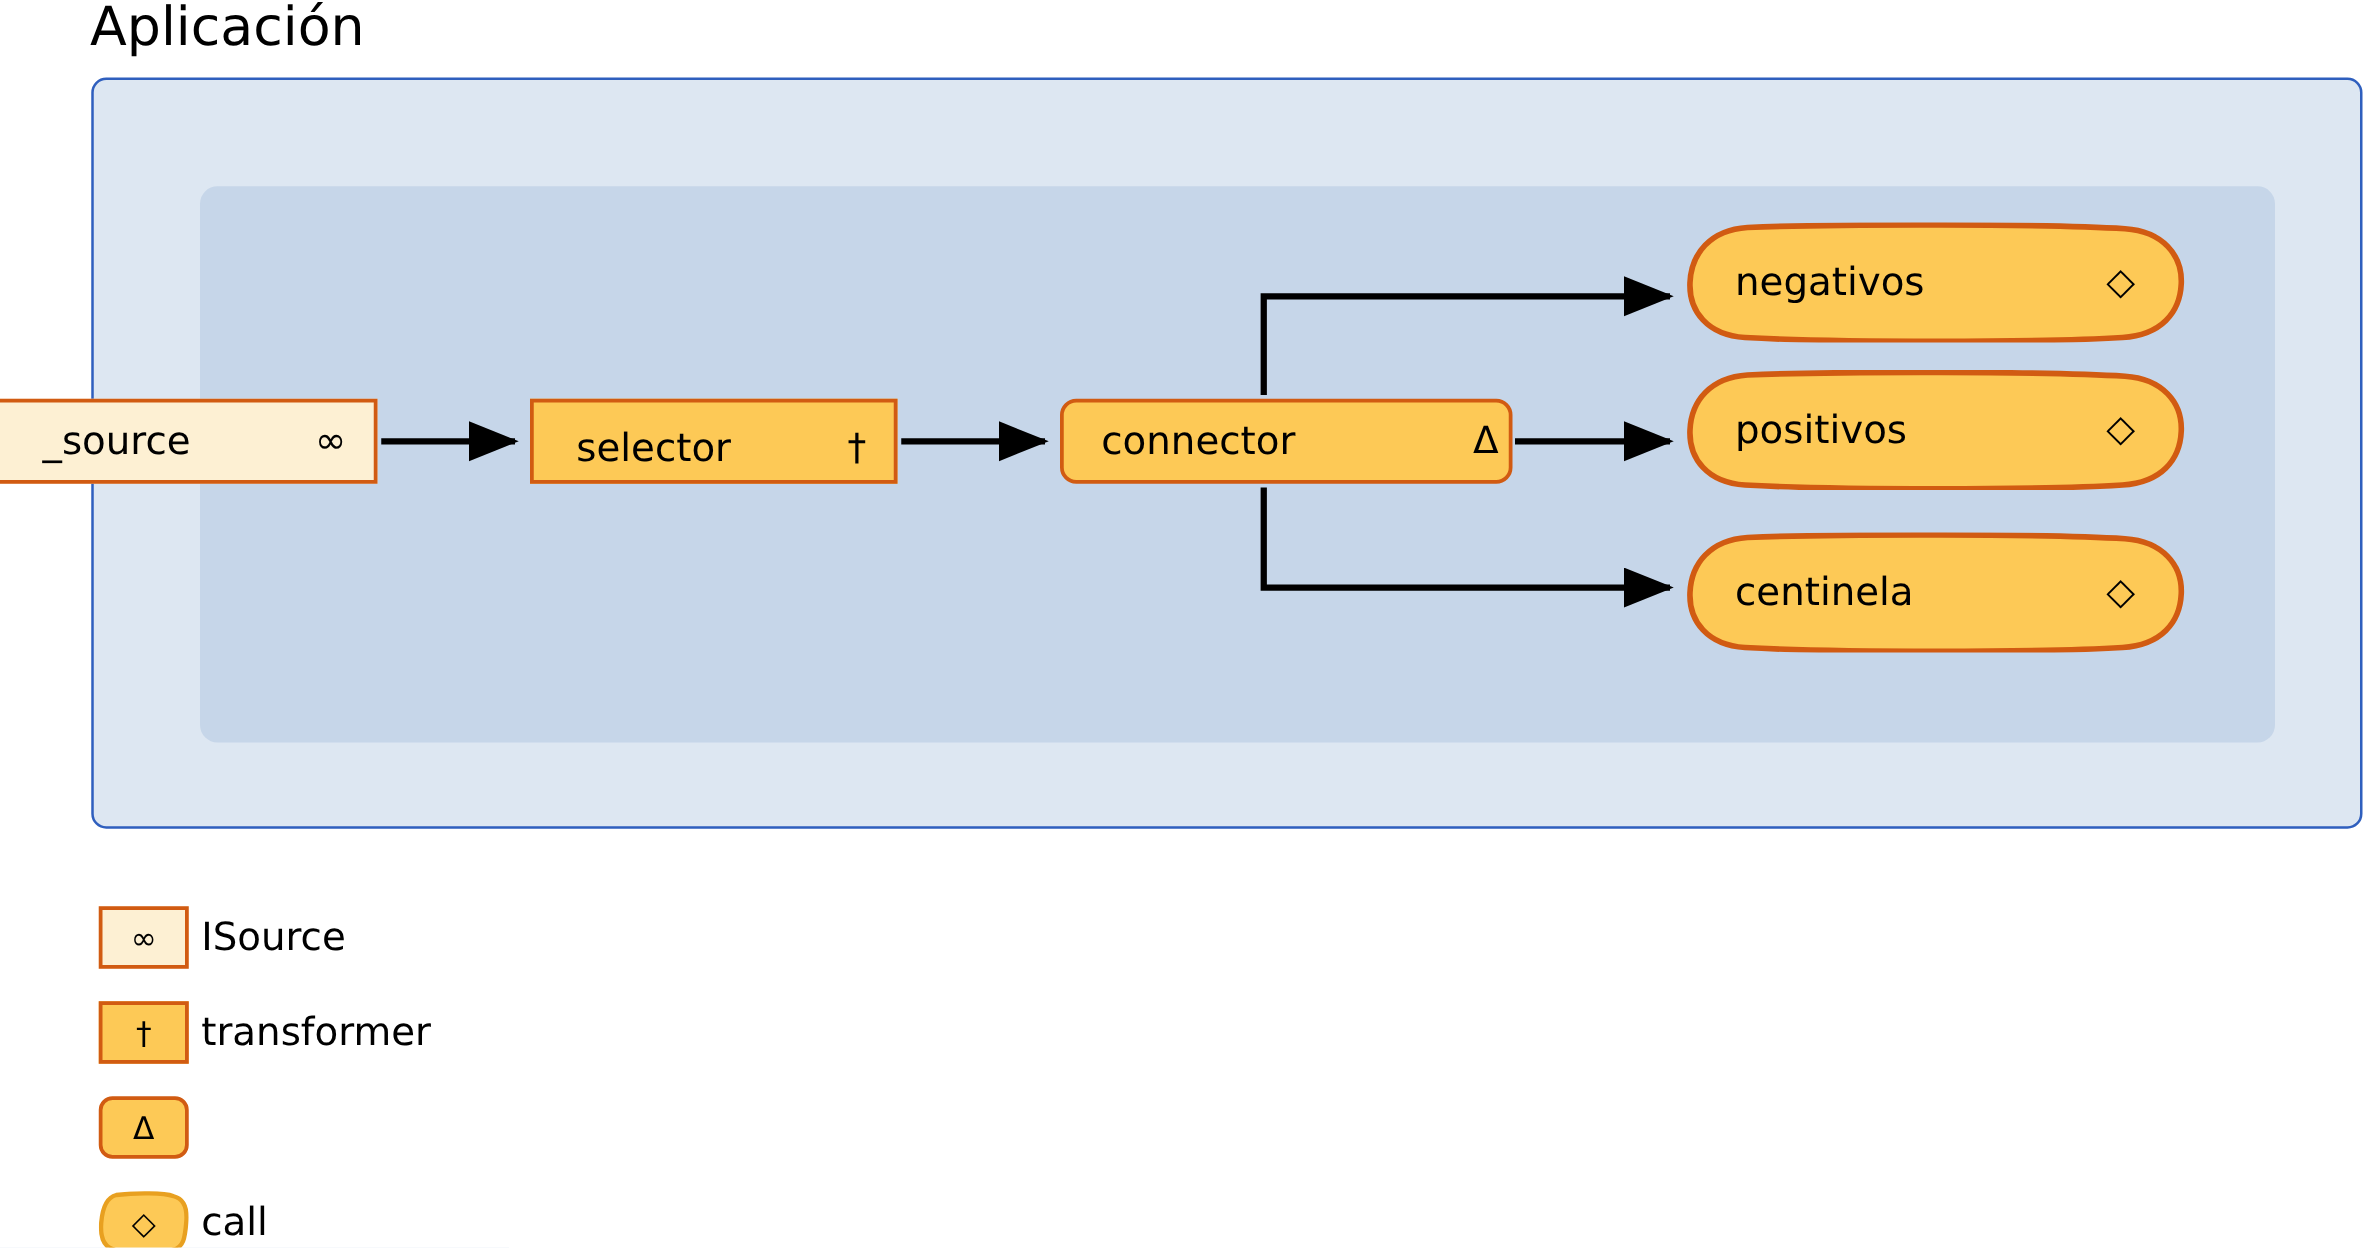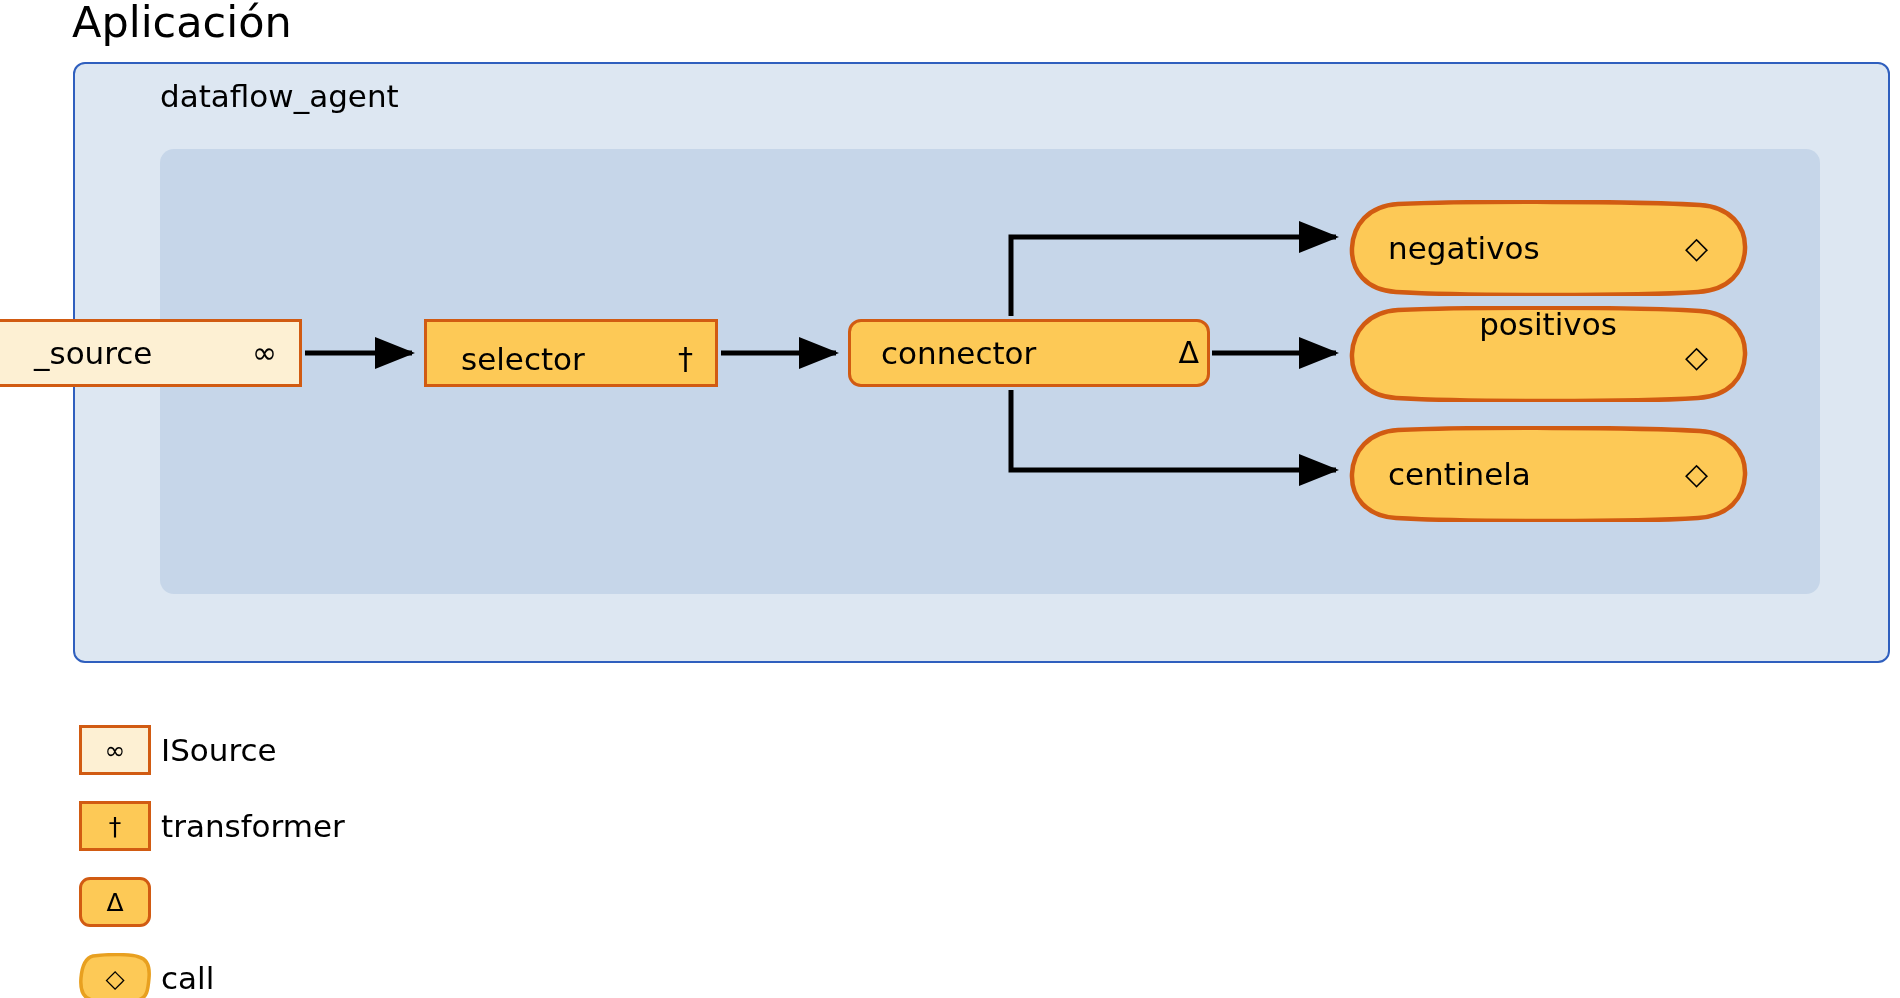--- a/index.html
+++ b/index.html
@@ -141,22 +141,22 @@
     position: absolute;
     left: 0; top: 0;
     width: 400px;
     height: 96px;
   }
   .node-call .node-label,
   .node-call .node-icon {
     position: relative;
     z-index: 2;
   }
-  .call-1 { top: 200px; text-align: right; }
-  .call-2 { top: 306px; flex-direction: column; }
+  .call-1 { top: 178px; text-align: right; }
+  .call-2 { top: 296px; }
   .call-3 { top: 426px; }
 
   
   .legend {
     position: absolute;
     left: 79px;
     top: 712px;
     width: 760px;
   }
   .legend-row {
@@ -211,21 +211,20 @@
   }
 </style>
 </head>
 <body>
 
 <div id="stage">
 
   <div class="app-title">Aplicación</div>
 
   <div class="outer-container">
-    <div class="outer-label">dataflow_agent</div>
     <div class="inner-container"></div>
   </div>
 
   <svg id="edges" viewBox="0 0 1900 998">
     <defs>
       <marker id="arrow" markerWidth="9" markerHeight="9" refX="7.4" refY="3.2" orient="auto" markerUnits="strokeWidth">
         <path d="M0,0 L8,3.2 L0,6.4 Z" fill="#000000"></path>
       </marker>
     </defs>
 

